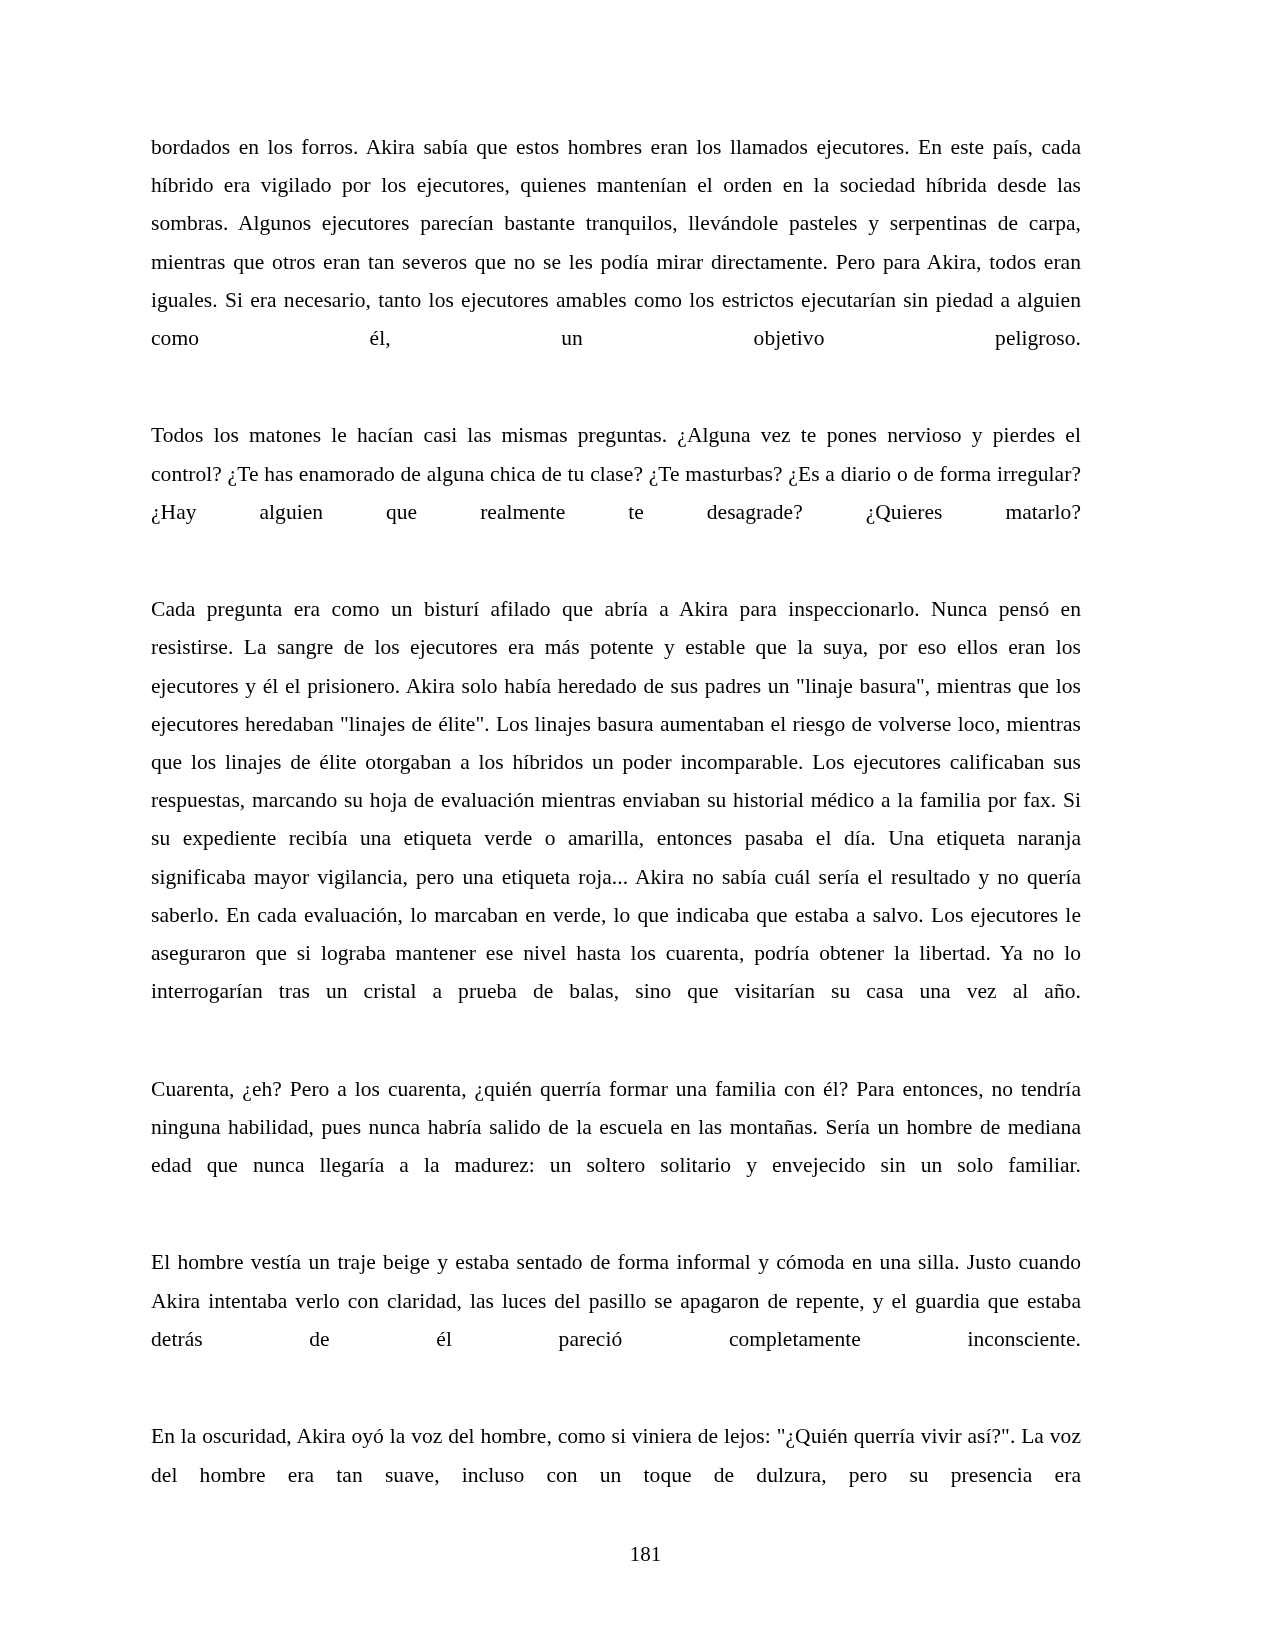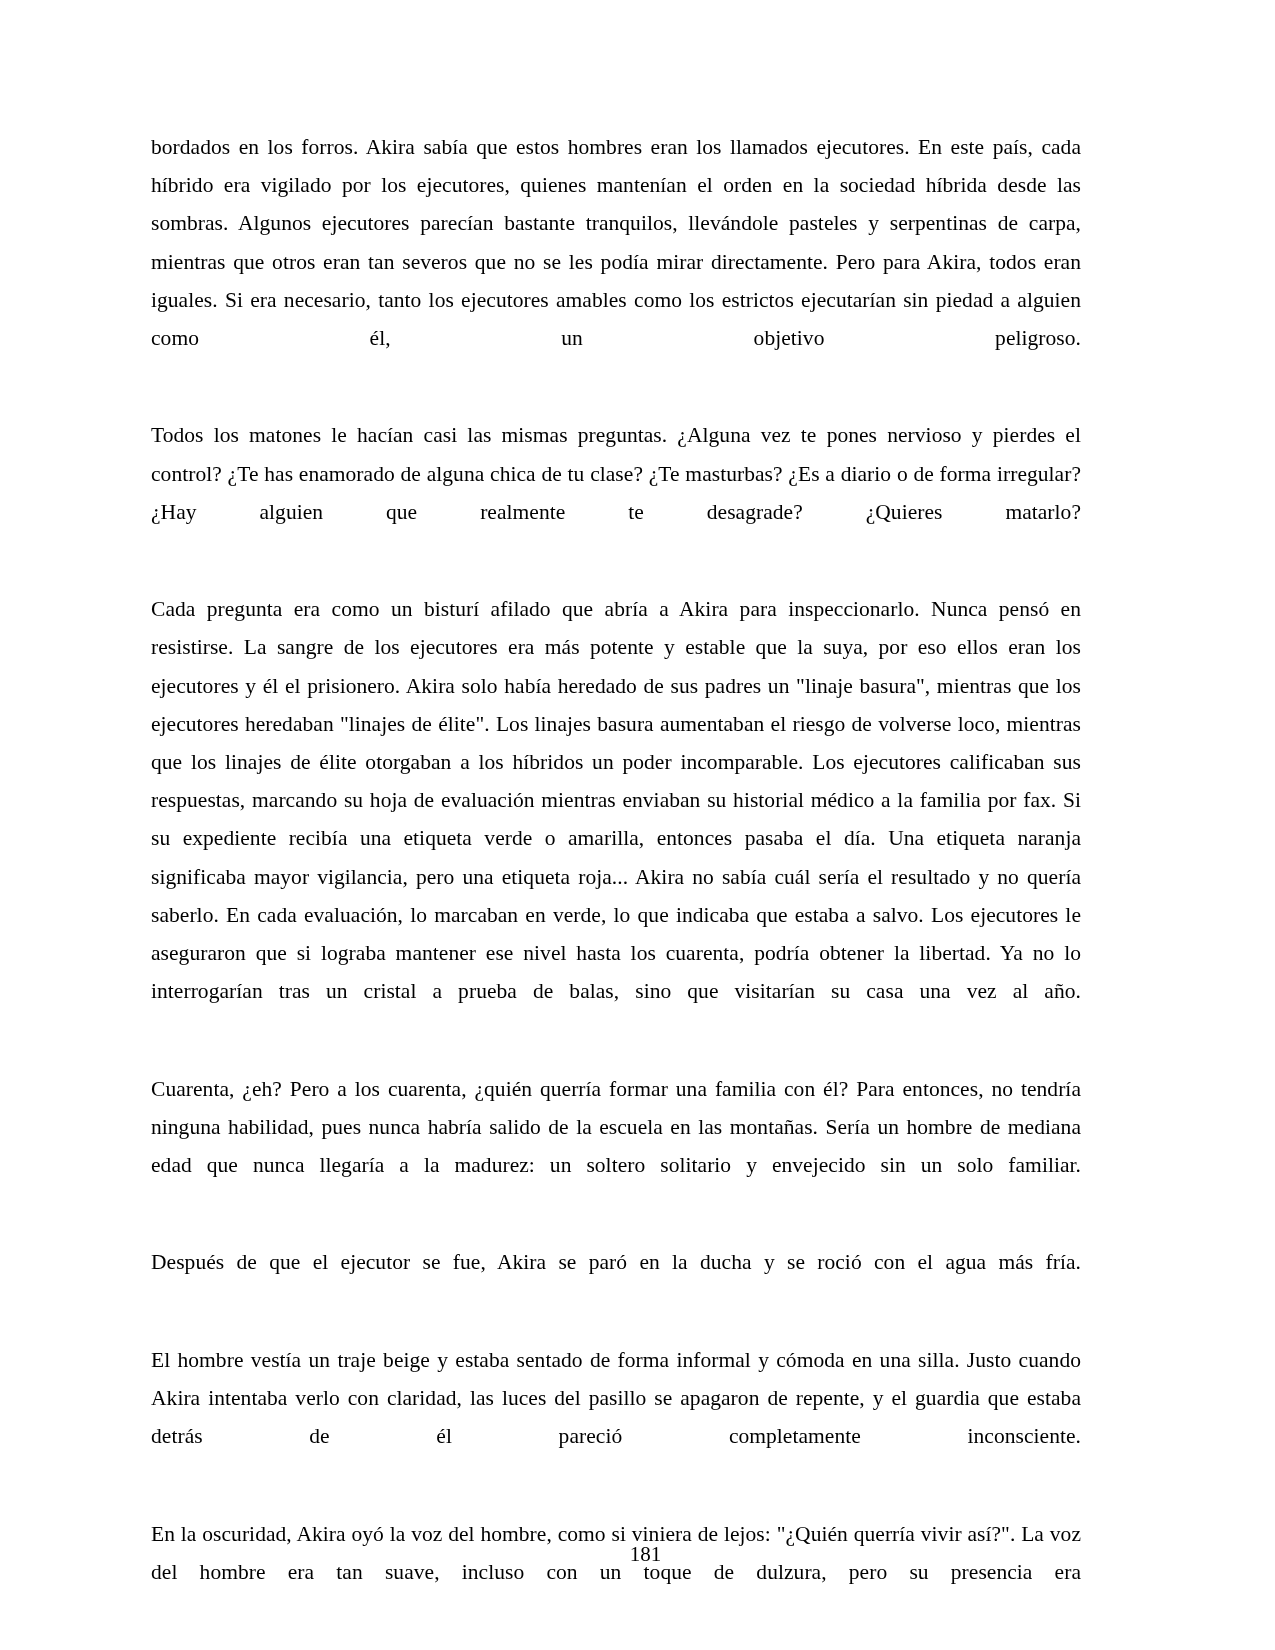--- a/index.html
+++ b/index.html
@@ -64,20 +64,19 @@
 </head>
 <body>
 
 <div class="page">
 
   <div class="text-column">
     <p class="body-paragraph">bordados en los forros. Akira sabía que estos hombres eran los llamados ejecutores. En este país, cada híbrido era vigilado por los ejecutores, quienes mantenían el orden en la sociedad híbrida desde las sombras. Algunos ejecutores parecían bastante tranquilos, llevándole pasteles y serpentinas de carpa, mientras que otros eran tan severos que no se les podía mirar directamente. Pero para Akira, todos eran iguales. Si era necesario, tanto los ejecutores amables como los estrictos ejecutarían sin piedad a alguien como él, un objetivo peligroso.</p>
     <p class="body-paragraph">Todos los matones le hacían casi las mismas preguntas. ¿Alguna vez te pones nervioso y pierdes el control? ¿Te has enamorado de alguna chica de tu clase? ¿Te masturbas? ¿Es a diario o de forma irregular? ¿Hay alguien que realmente te desagrade? ¿Quieres matarlo?</p>
     <p class="body-paragraph">Cada pregunta era como un bisturí afilado que abría a Akira para inspeccionarlo. Nunca pensó en resistirse. La sangre de los ejecutores era más potente y estable que la suya, por eso ellos eran los ejecutores y él el prisionero. Akira solo había heredado de sus padres un "linaje basura", mientras que los ejecutores heredaban "linajes de élite". Los linajes basura aumentaban el riesgo de volverse loco, mientras que los linajes de élite otorgaban a los híbridos un poder incomparable. Los ejecutores calificaban sus respuestas, marcando su hoja de evaluación mientras enviaban su historial médico a la familia por fax. Si su expediente recibía una etiqueta verde o amarilla, entonces pasaba el día. Una etiqueta naranja significaba mayor vigilancia, pero una etiqueta roja... Akira no sabía cuál sería el resultado y no quería saberlo. En cada evaluación, lo marcaban en verde, lo que indicaba que estaba a salvo. Los ejecutores le aseguraron que si lograba mantener ese nivel hasta los cuarenta, podría obtener la libertad. Ya no lo interrogarían tras un cristal a prueba de balas, sino que visitarían su casa una vez al año.</p>
     <p class="body-paragraph">Cuarenta, ¿eh? Pero a los cuarenta, ¿quién querría formar una familia con él? Para entonces, no tendría ninguna habilidad, pues nunca habría salido de la escuela en las montañas. Sería un hombre de mediana edad que nunca llegaría a la madurez: un soltero solitario y envejecido sin un solo familiar.</p>
-    <p class="body-paragraph">Después de que el ejecutor se fue, Akira se paró en la ducha y se roció con el agua más fría.</p>
     <p class="body-paragraph">El hombre vestía un traje beige y estaba sentado de forma informal y cómoda en una silla. Justo cuando Akira intentaba verlo con claridad, las luces del pasillo se apagaron de repente, y el guardia que estaba detrás de él pareció completamente inconsciente.</p>
     <p class="body-paragraph">En la oscuridad, Akira oyó la voz del hombre, como si viniera de lejos: "¿Quién querría vivir así?". La voz del hombre era tan suave, incluso con un toque de dulzura, pero su presencia era</p>
   </div>
 
   <div class="page-number">181</div>
 
 </div>
 
 </body></html>

